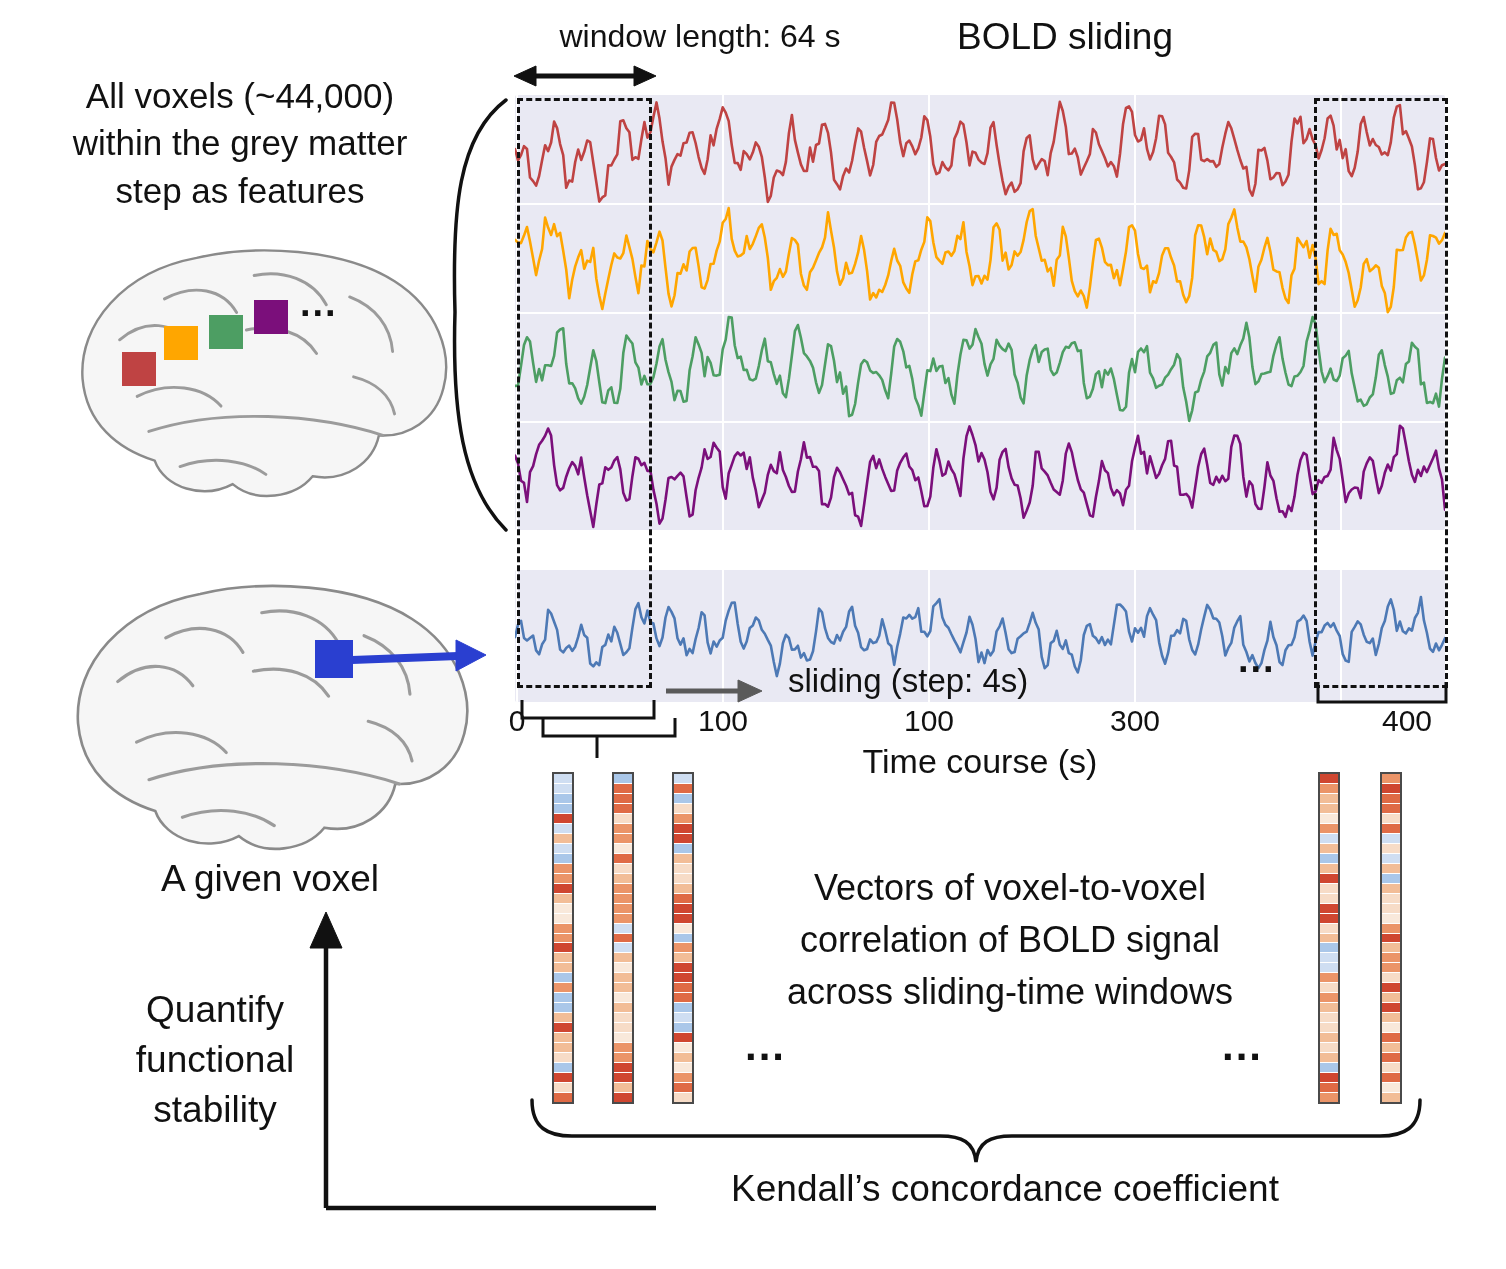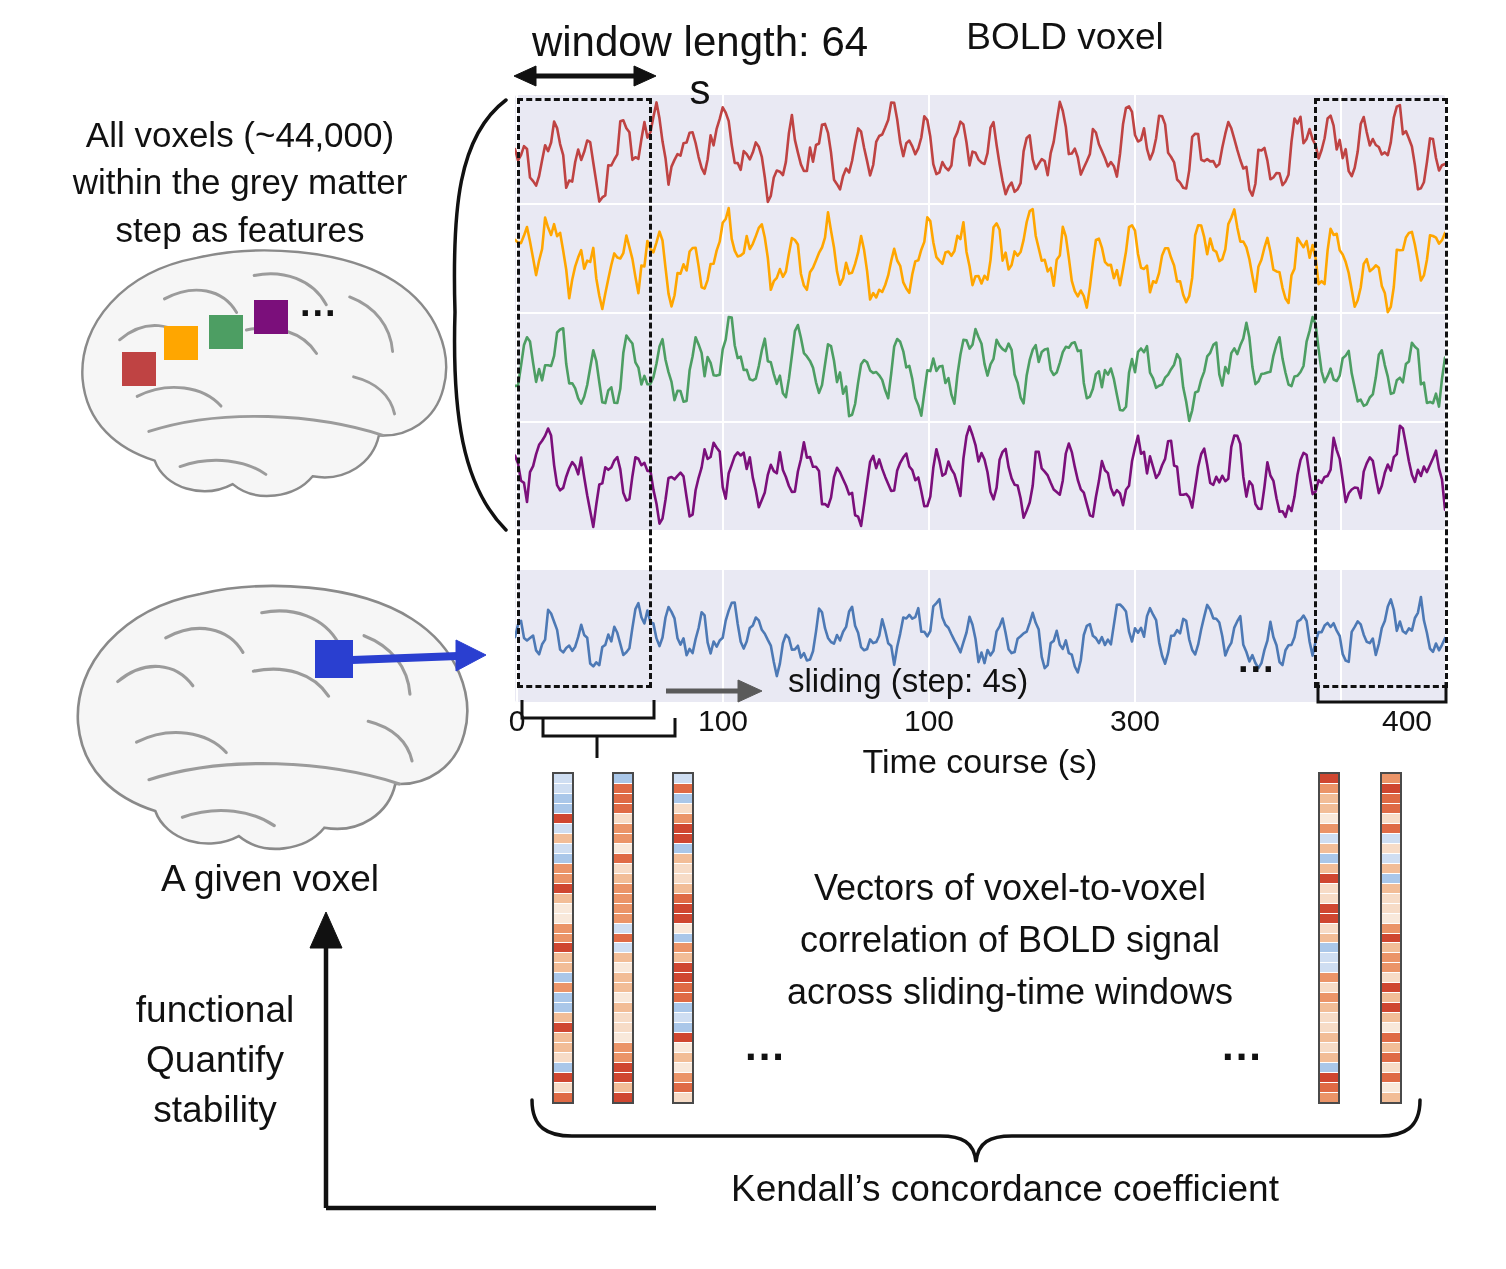--- a/index.html
+++ b/index.html
@@ -86,46 +86,46 @@
       <line x1="208" y1="0" x2="208" y2="132" stroke="#ffffff" stroke-width="2"></line>
       <line x1="414" y1="0" x2="414" y2="132" stroke="#ffffff" stroke-width="2"></line>
       <line x1="620" y1="0" x2="620" y2="132" stroke="#ffffff" stroke-width="2"></line>
       <line x1="826" y1="0" x2="826" y2="132" stroke="#ffffff" stroke-width="2"></line>
       <polyline points="0.0,67.3 3.0,54.6 6.0,50.8 9.0,67.9 12.0,70.4 15.0,68.0 18.1,65.6 21.1,80.4 24.1,84.3 27.1,74.3 30.1,69.6 33.1,39.8 36.1,43.5 39.1,51.7 42.1,59.9 45.1,79.6 48.2,82.4 51.2,78.0 54.2,75.6 57.2,80.9 60.2,76.7 63.2,66.9 66.2,54.7 69.2,65.0 72.2,67.7 75.2,93.5 78.3,96.4 81.3,92.4 84.3,95.2 87.3,77.0 90.3,74.9 93.3,64.5 96.3,71.4 99.3,56.7 102.3,62.8 105.3,73.9 108.3,85.0 111.4,82.3 114.4,78.3 117.4,57.9 120.4,39.1 123.4,33.2 126.4,47.2 129.4,53.5 132.4,40.5 135.4,52.2 138.4,53.5 141.5,68.4 144.5,76.1 147.5,67.5 150.5,47.5 153.5,37.0 156.5,41.9 159.5,48.4 162.5,68.2 165.5,74.6 168.5,68.3 171.6,85.3 174.6,78.9 177.6,83.1 180.6,69.0 183.6,58.0 186.6,42.2 189.6,45.3 192.6,72.3 195.6,83.5 198.6,71.5 201.7,76.7 204.7,70.5 207.7,67.7 210.7,50.6 213.7,40.6 216.7,32.9 219.7,32.5 222.7,54.0 225.7,71.7 228.7,78.6 231.7,71.5 234.8,57.9 237.8,55.5 240.8,47.5 243.8,50.4 246.8,59.8 249.8,63.7 252.8,69.9 255.8,75.6 258.8,92.1 261.8,106.1 264.9,93.6 267.9,73.3 270.9,64.8 273.9,68.0 276.9,79.7 279.9,79.4 282.9,75.7 285.9,87.6 288.9,83.1 291.9,90.4 295.0,89.5 298.0,81.2 301.0,61.6 304.0,38.6 307.0,42.3 310.0,58.2 313.0,67.9 316.0,72.0 319.0,73.7 322.0,65.0 325.0,70.5 328.1,61.7 331.1,56.9 334.1,41.5 337.1,36.8 340.1,55.8 343.1,62.8 346.1,77.2 349.1,80.3 352.1,79.0 355.1,69.4 358.2,73.1 361.2,72.1 364.2,65.7 367.2,49.3 370.2,60.3 373.2,73.3 376.2,75.9 379.2,94.9 382.2,76.8 385.2,63.6 388.3,47.6 391.3,48.5 394.3,44.9 397.3,48.6 400.3,47.1 403.3,38.2 406.3,61.8 409.3,61.7 412.3,66.3 415.3,61.1 418.3,36.4 421.4,33.1 424.4,29.2 427.4,47.6 430.4,54.8 433.4,57.7 436.4,64.3 439.4,70.4 442.4,75.9 445.4,82.3 448.4,72.3 451.5,62.5 454.5,46.7 457.5,54.8 460.5,69.0 463.5,92.1 466.5,82.5 469.5,93.1 472.5,80.0 475.5,85.3 478.5,80.8 481.6,61.3 484.6,56.3 487.6,48.5 490.6,62.9 493.6,79.2 496.6,83.1 499.6,82.1 502.6,68.7 505.6,66.3 508.6,63.4 511.7,61.6 514.7,52.8 517.7,42.8 520.7,52.8 523.7,59.6 526.7,86.9 529.7,98.2 532.7,95.2 535.7,73.1 538.7,70.9 541.7,60.8 544.8,74.8 547.8,78.9 550.8,70.4 553.8,83.1 556.8,84.6 559.8,96.5 562.8,102.5 565.8,90.2 568.8,65.0 571.8,55.9 574.9,54.2 577.9,65.8 580.9,68.1 583.9,73.1 586.9,67.1 589.9,75.0 592.9,69.6 595.9,74.4 598.9,54.6 601.9,34.8 605.0,34.5 608.0,37.5 611.0,41.6 614.0,61.6 617.0,71.5 620.0,58.3 623.0,62.7 626.0,57.9 629.0,66.7 632.0,46.1 635.0,38.2 638.1,44.7 641.1,50.1 644.1,72.2 647.1,85.7 650.1,93.7 653.1,82.9 656.1,65.9 659.1,65.5 662.1,60.1 665.1,63.3 668.2,48.9 671.2,50.9 674.2,69.3 677.2,80.0 680.2,84.4 683.2,74.4 686.2,59.2 689.2,46.6 692.2,34.9 695.2,39.5 698.3,48.4 701.3,48.7 704.3,52.5 707.3,66.2 710.3,85.5 713.3,77.9 716.3,72.9 719.3,57.6 722.3,51.2 725.3,46.1 728.3,74.8 731.4,82.0 734.4,91.4 737.4,85.1 740.4,93.0 743.4,98.2 746.4,93.2 749.4,80.1 752.4,70.6 755.4,51.8 758.4,67.0 761.5,75.2 764.5,92.0 767.5,95.0 770.5,80.2 773.5,75.3 776.5,74.9 779.5,67.2 782.5,51.7 785.5,49.7 788.5,45.5 791.6,50.9 794.6,71.8 797.6,85.6 800.6,71.6 803.6,62.0 806.6,62.3 809.6,55.6 812.6,53.0 815.6,57.0 818.6,53.2 821.7,60.7 824.7,66.0 827.7,84.1 830.7,90.6 833.7,91.9 836.7,61.9 839.7,56.9 842.7,51.3 845.7,54.3 848.7,64.7 851.7,71.8 854.8,73.1 857.8,68.5 860.8,84.9 863.8,74.0 866.8,58.0 869.8,51.0 872.8,36.6 875.8,29.4 878.8,39.8 881.8,60.9 884.9,51.5 887.9,61.3 890.9,63.4 893.9,58.4 896.9,60.6 899.9,48.0 902.9,42.8 905.9,27.0 908.9,50.3 911.9,62.7 915.0,78.7 918.0,81.9 921.0,73.5 924.0,80.3 927.0,74.8 930.0,68.2" fill="none" stroke="#4d79b5" stroke-width="2.6" stroke-linejoin="round" stroke-linecap="round"></polyline>
     </svg>
 
   <div class="dashed-win" style="left:517px;top:98px;width:135px;height:590px;"></div>
   <div class="dashed-win" style="left:1314px;top:98px;width:134px;height:590px;"></div>
 
-  <div class="txt center" style="left:520px;top:18px;width:360px;font-size:42px;">window length: 64 s</div>
-  <div class="txt center" style="left:900px;top:16px;width:330px;font-size:37px;">BOLD voxel</div>
-
-  <div class="txt center" style="left:30px;top:72px;width:420px;font-size:35px;line-height:1.35;margin-top:39px;">
+  <div class="txt center" style="left:520px;top:18px;width:360px;font-size:32px;">window length: 64 s</div>
+  <div class="txt center" style="left:900px;top:16px;width:330px;font-size:37px;">BOLD sliding</div>
+
+  <div class="txt center" style="left:30px;top:72px;width:420px;font-size:35px;line-height:1.35;">
     <div>All voxels (~44,000)</div>
     <div>within the grey matter</div>
     <div>step as features</div>
   </div>
 
   <div class="txt" style="left:788px;top:662px;font-size:33px;">sliding (step: 4s)</div>
   <div class="txt ellipsis" style="left:1238px;top:638px;font-size:38px;">...</div>
 
   <div class="txt ticks" style="left:0;top:704px;font-size:30px;">
     <span style="left:517px;">0</span>
     <span style="left:723px;">100</span>
     <span style="left:929px;">100</span>
     <span style="left:1135px;">300</span>
     <span style="left:1407px;">400</span>
   </div>
   <div class="txt center" style="left:515px;top:742px;width:930px;font-size:34px;text-align:center;">Time course (s)</div>
 
   <div class="txt center" style="left:120px;top:858px;width:300px;font-size:37px;">A given voxel</div>
 
   <div class="txt center" style="left:90px;top:985px;width:250px;font-size:37px;line-height:1.35;">
+    <div>Quantify</div>
     <div>functional</div>
-    <div>Quantify</div>
     <div>stability</div>
   </div>
 
   <div class="txt center" style="left:700px;top:862px;width:620px;font-size:36px;line-height:1.45;">
     <div>Vectors of voxel-to-voxel</div>
     <div>correlation of BOLD signal</div>
     <div>across sliding-time windows</div>
   </div>
 
   <div class="txt ellipsis" style="left:745px;top:1022px;font-size:42px;">...</div>

